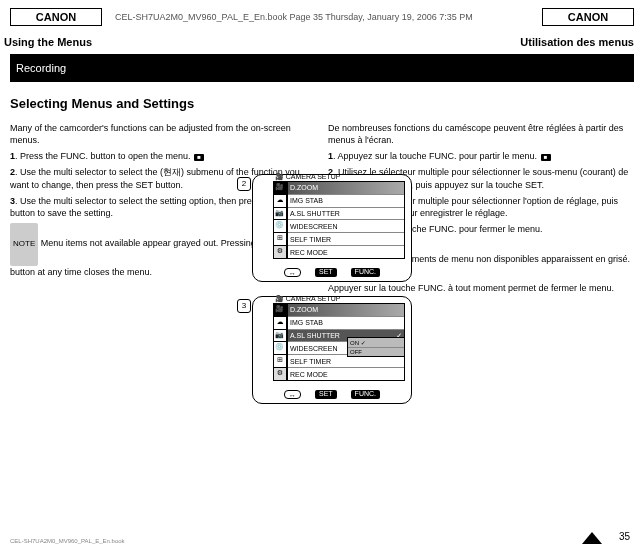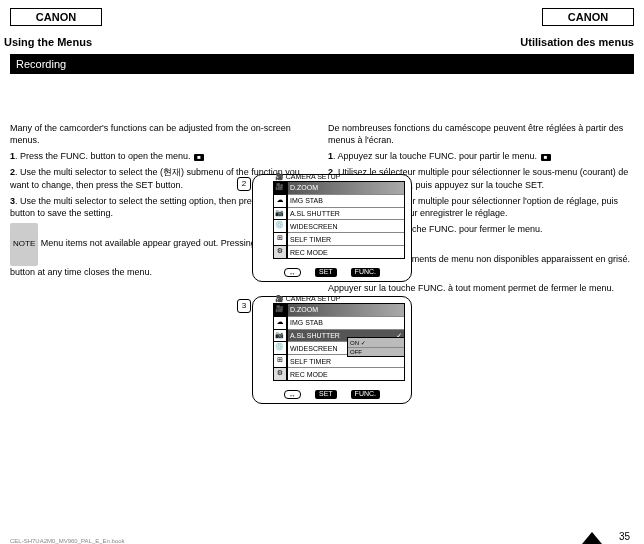--- a/index.html
+++ b/index.html
@@ -5,21 +5,21 @@
 html,body{margin:0;padding:0;background:#fff;font-family:Arial,Helvetica,sans-serif;color:#000}
 .page{width:644px;height:544px;position:relative;margin:6px auto;background:#fff}
 .header{position:absolute;top:2px;left:10px;right:10px;height:18px}
 .brand-box{width:90px;height:16px;border:1px solid #000;text-align:center;font-size:11px;font-weight:bold;line-height:16px}
 .brand-left{position:absolute;left:0}
 .brand-right{position:absolute;right:0}
 .page-label-left{position:absolute;left:105px;top:4px;font-size:9px;color:#555}
 .chapter-row{position:absolute;top:30px;left:4px;right:10px;display:flex;justify-content:space-between}
 .chapter-row span{font-size:11px;font-weight:bold}
 .black-bars{position:absolute;top:48px;left:10px;right:10px;display:flex;gap:12px}
-.black-bar{flex:1;height:20px;background:#000;color:#fff;font-size:11px;display:flex;align-items:center;padding:0 6px;box-sizing:border-box}
+.black-bar{flex:1;height:28px;background:#000;color:#fff;font-size:11px;display:flex;align-items:center;padding:0 6px;box-sizing:border-box}
 .black-bar.right{justify-content:flex-end}
 .section-row{position:absolute;top:90px;left:10px;right:10px;display:flex;justify-content:space-between}
 .section-row span{font-size:13px;font-weight:bold}
 .body-cols{position:absolute;top:112px;left:10px;right:10px;display:flex;gap:12px}
 .col{flex:1;font-size:9px;line-height:1.35}
 .col p{margin:4px 0}
 .intro{font-size:9px;margin-bottom:8px}
 .step-num{font-weight:bold}
 .screens{position:absolute;left:252px;top:168px;width:176px}
 .screen{border:1px solid #000;border-radius:10px;width:158px;height:106px;position:relative;margin-bottom:14px;background:#fff}
@@ -49,32 +49,34 @@
 .pagetri{position:absolute;bottom:6px;right:42px;width:0;height:0;border-left:10px solid transparent;border-right:10px solid transparent;border-bottom:12px solid #000}
 .footer-label{position:absolute;bottom:6px;left:10px;font-size:6px;color:#888}
 </style>
 </head>
 <body>
 <div class="page">
 
 <div class="header">
   <div class="brand-box brand-left">CANON</div>
   <div class="brand-box brand-right">CANON</div>
+  <div class="page-label-left">CEL-SH7UA2M0_MV960_PAL_E_En.book  Page 35  Thursday, January 19, 2006  7:35 PM</div>
 </div>
 
 <div class="chapter-row">
   <span>Using the Menus</span>
   <span>Utilisation des menus</span>
 </div>
 
 <div class="black-bars">
   <div class="black-bar">Recording</div>
 </div>
 
 <div class="section-row">
+  <span>Selecting Menus and Settings</span>
 </div>
 
 <div class="body-cols">
   <div class="col">
     <p class="intro">Many of the camcorder's functions can be adjusted from the on-screen menus.</p>
     <p><span class="step-num">1</span>. <span>Press the FUNC. button to open the menu.</span> <span class="step-icon">■</span></p>
     <p><span class="step-num">2</span>. <span>Use the multi selector to select the (현재) submenu of the function you want to change, then press the SET button.</span></p>
     <p><span class="step-num">3</span>. <span>Use the multi selector to select the setting option, then press the SET button to save the setting.</span></p>
     <p><span class="grey-chip">NOTE</span> <span>Menu items not available appear grayed out. Pressing the FUNC. button at any time closes the menu.</span></p>
   </div>

